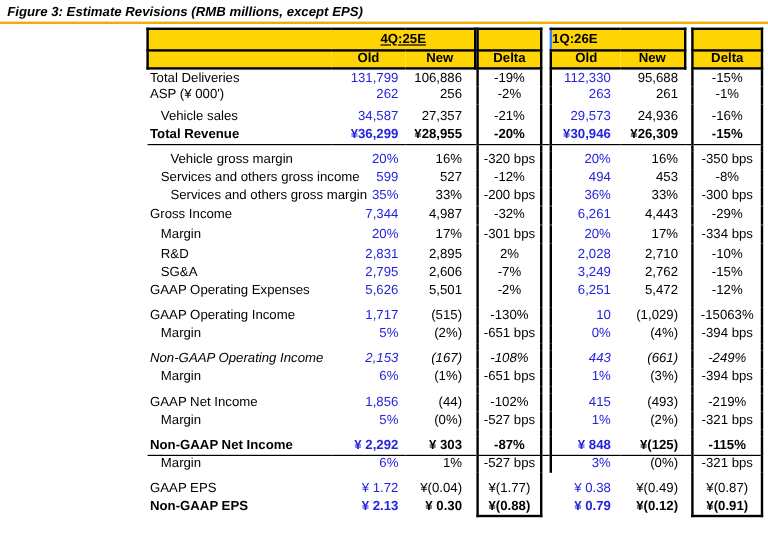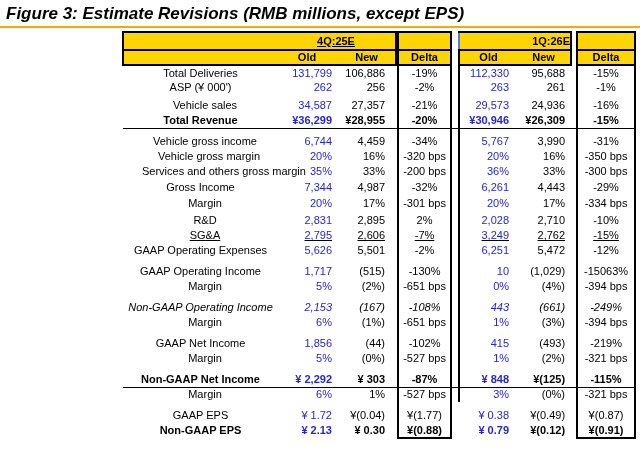--- a/index.html
+++ b/index.html
@@ -7,21 +7,21 @@
   body {
     width: 640px; height: 464px;
     background: #ffffff;
     font-family: "Liberation Sans", "DejaVu Sans", sans-serif;
     overflow: hidden;
   }
   .page { position: relative; width: 640px; height: 464px; }
 
   .fig-title {
     padding: 4px 0 2px 6px;
-    font-size: 17px;
+    font-size: 11px;
     font-weight: bold;
     font-style: italic;
     color: #000;
     white-space: nowrap;
   }
   .title-rule {
     width: 640px; height: 2px;
     background: var(--rule, #F0AD00);
   }
 
@@ -35,21 +35,21 @@
   td {
     padding: 0;
     font-size: 11px;
     line-height: 1;
     vertical-align: middle;
     white-space: nowrap;
     overflow: visible;
     color: #000;
   }
   
-  .lbl  { text-align: center; padding-left: 2px; }
+  .lbl  { text-align: left; padding-left: 2px; }
   .i1   { padding-left: 11px; }
   .i2   { padding-left: 19px; }
   .num  { text-align: right; }
   .o4   { padding-right: 6px; }
   .n4   { padding-right: 11px; }
   .o1   { padding-right: 8px; }
   .n1   { padding-right: 6px; }
   .delta { text-align: center; }
   .o-val { color: var(--blue, #2424DD); }
 
@@ -62,21 +62,21 @@
   .q1o.nolb { border-left: none; }
 
   
   .hd {
     background: var(--yellow, #FFD400);
     font-weight: bold;
   }
   .h1 { height: 18px; border-top: 2px solid #000; border-bottom: 2px solid #000; }
   .h2 { height: 15px; border-bottom: 2px solid #000; }
   .blockA { border-left: 2px solid #000; border-right: 2px solid #000; text-decoration: underline; }
-  .blockB { border-left: 2px solid #3b82f6; border-right: 2px solid #000; text-align: right; }
+  .blockB { border-left: 2px solid #3b82f6; border-right: 2px solid #000; text-align: left; }
   .grp-inner { padding-left: 153px; text-align: center; }
   .lblh { border-left: 2px solid #000; }
   .bAr  { border-right: 2px solid #000; }
   .bBr  { border-right: 2px solid #000; }
   .colh { text-align: center; }
 
   
   tbody tr { height: 15px; }
   tr.bold td { font-weight: bold; }
   tr.rule td { border-bottom: 1.5px solid #000; }
@@ -197,44 +197,44 @@
           <td class="num n4"></td>
           <td class="gA"></td>
           <td class="delta d4"></td>
           <td class="gB"></td>
           <td class="num o1 o-val q1o"></td>
           <td class="num n1"></td>
           <td class="gC"></td>
           <td class="delta d1"></td>
         </tr>
         <tr style="height: 15px;">
-          <td class="lbl i1">Vehicle gross income</td>
-          <td class="num o4 o-val">6,744</td>
-          <td class="num n4">4,459</td>
-          <td class="gA"></td>
-          <td class="delta d4">-34%</td>
-          <td class="gB"></td>
-          <td class="num o1 o-val q1o">5,767</td>
-          <td class="num n1">3,990</td>
-          <td class="gC"></td>
-          <td class="delta d1">-31%</td>
-        </tr>
-        <tr style="height: 15px;">
           <td class="lbl i2">Vehicle gross margin</td>
           <td class="num o4 o-val">20%</td>
           <td class="num n4">16%</td>
           <td class="gA"></td>
           <td class="delta d4">-320 bps</td>
           <td class="gB"></td>
           <td class="num o1 o-val q1o">20%</td>
           <td class="num n1">16%</td>
           <td class="gC"></td>
           <td class="delta d1">-350 bps</td>
         </tr>
         <tr style="height: 15px;">
+          <td class="lbl i1">Services and others gross income</td>
+          <td class="num o4 o-val">599</td>
+          <td class="num n4">527</td>
+          <td class="gA"></td>
+          <td class="delta d4">-12%</td>
+          <td class="gB"></td>
+          <td class="num o1 o-val q1o">494</td>
+          <td class="num n1">453</td>
+          <td class="gC"></td>
+          <td class="delta d1">-8%</td>
+        </tr>
+        <tr style="height: 15px;">
           <td class="lbl i2">Services and others gross margin</td>
           <td class="num o4 o-val">35%</td>
           <td class="num n4">33%</td>
           <td class="gA"></td>
           <td class="delta d4">-200 bps</td>
           <td class="gB"></td>
           <td class="num o1 o-val q1o">36%</td>
           <td class="num n1">33%</td>
           <td class="gC"></td>
           <td class="delta d1">-300 bps</td>
@@ -304,21 +304,21 @@
           <td class="num o4 o-val">2,831</td>
           <td class="num n4">2,895</td>
           <td class="gA"></td>
           <td class="delta d4">2%</td>
           <td class="gB"></td>
           <td class="num o1 o-val q1o">2,028</td>
           <td class="num n1">2,710</td>
           <td class="gC"></td>
           <td class="delta d1">-10%</td>
         </tr>
-        <tr style="height: 15px; text-decoration: underline;">
+        <tr style="height: 15px;">
           <td class="lbl i1">SG&amp;A</td>
           <td class="num o4 o-val">2,795</td>
           <td class="num n4">2,606</td>
           <td class="gA"></td>
           <td class="delta d4">-7%</td>
           <td class="gB"></td>
           <td class="num o1 o-val q1o">3,249</td>
           <td class="num n1">2,762</td>
           <td class="gC"></td>
           <td class="delta d1">-15%</td>

